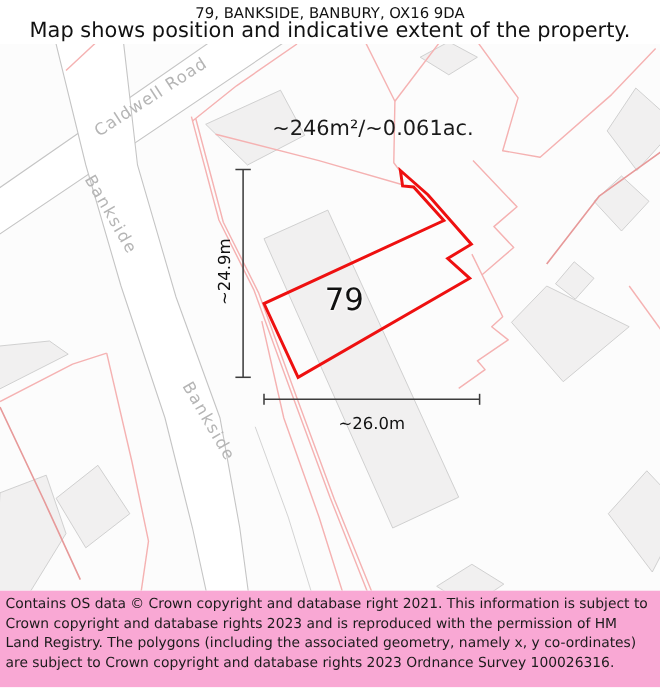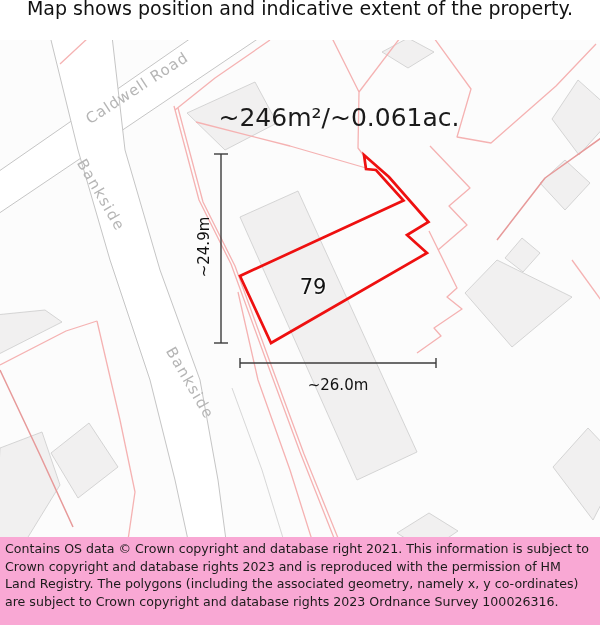--- a/index.html
+++ b/index.html
@@ -10,38 +10,39 @@
   .hdr .t2{font-size:19px;line-height:16px;}
   .map{position:absolute;top:40px;left:0;width:600px;height:497px;background:#fcfcfc;overflow:hidden;}
   .map svg{position:absolute;top:0;left:0;}
   .road{fill:#ffffff;stroke:#c5c5c5;stroke-width:1;}
   .building{fill:#f1f0f0;stroke:#cbcbcb;stroke-width:0.8;}
   .pink{fill:none;stroke-linejoin:round;}
   .gray{fill:none;stroke:#d2d2d2;stroke-width:0.9;}
   .plot{fill:none;stroke:#ee1010;stroke-width:2.7;stroke-linejoin:miter;}
   .dim{stroke:#3c3c3c;stroke-width:1.4;}
   .lbl{position:absolute;white-space:nowrap;transform:translate(-50%,-50%);}
-  .area-lbl{left:339px;top:77px;font-size:25px;color:#1a1a1a;}
-  .plot-lbl{left:313px;top:247px;font-size:21px;color:#111;
+  .area-lbl{left:339px;top:77px;font-size:19px;color:#1a1a1a;}
+  .plot-lbl{left:313px;top:232px;font-size:28px;color:#111;
             text-shadow:0 0 3px #fff,0 0 3px #fff;}
   .dimv-lbl{left:204px;top:207px;font-size:15px;transform:translate(-50%,-50%) rotate(-90deg);}
   .dimh-lbl{left:338px;top:345px;font-size:15px;}
   .road-lbl{color:#b5b5b5;font-size:15px;}
   .cald-lbl{left:137px;top:48px;letter-spacing:1px;transform:translate(-50%,-50%) rotate(-33deg);}
   .bank1-lbl{left:101px;top:155px;letter-spacing:1.5px;transform:translate(-50%,-50%) rotate(60deg);}
   .bank2-lbl{left:190px;top:343px;letter-spacing:1.5px;transform:translate(-50%,-50%) rotate(60deg);}
   .ftr{position:absolute;top:537px;left:0;width:600px;height:88px;background:#f9a8d4;
        box-sizing:border-box;padding:3px 6px 0 5px;font-size:12.6px;line-height:17.6px;color:#1c1c1c;}
 </style>
 </head>
 <body>
 
 <div class="page">
 
   <div class="hdr">
+    <div class="t1">79, BANKSIDE, BANBURY, OX16 9DA</div>
     <div class="t2">Map shows position and indicative extent of the property.</div>
   </div>
 
   <div class="map">
     <svg id="map-svg" width="600" height="497" viewBox="0 40 600 497" xmlns="http://www.w3.org/2000/svg">
       <g id="road-layer">
           <polygon class="road" points="-8,176 194,36 262,36 -8,218"></polygon>
           <polygon class="road" points="50,36 112,36 125,150 160,270 200,380 218,480 226,540 188,540 175,480 150,380 110,260 78,150"></polygon>
         </g>
       <g id="building-layer">

